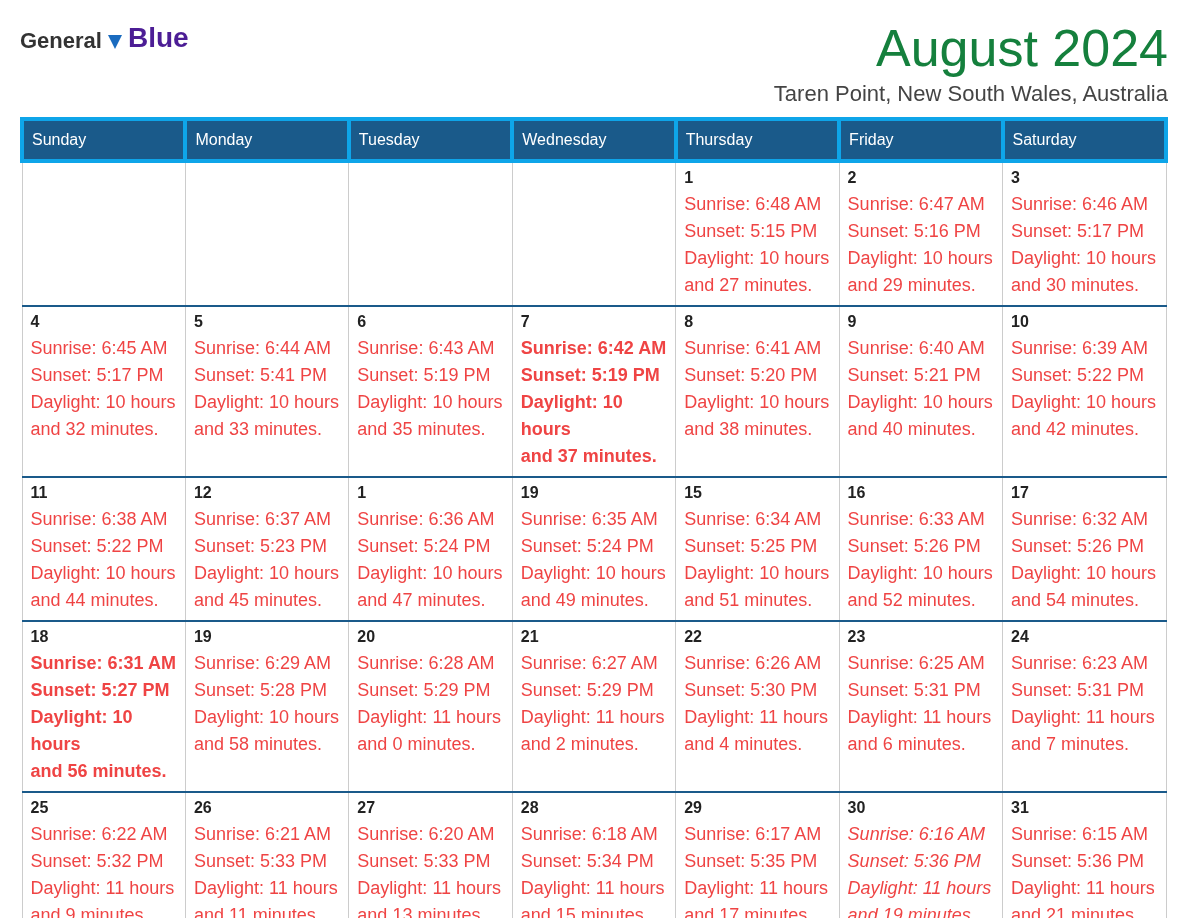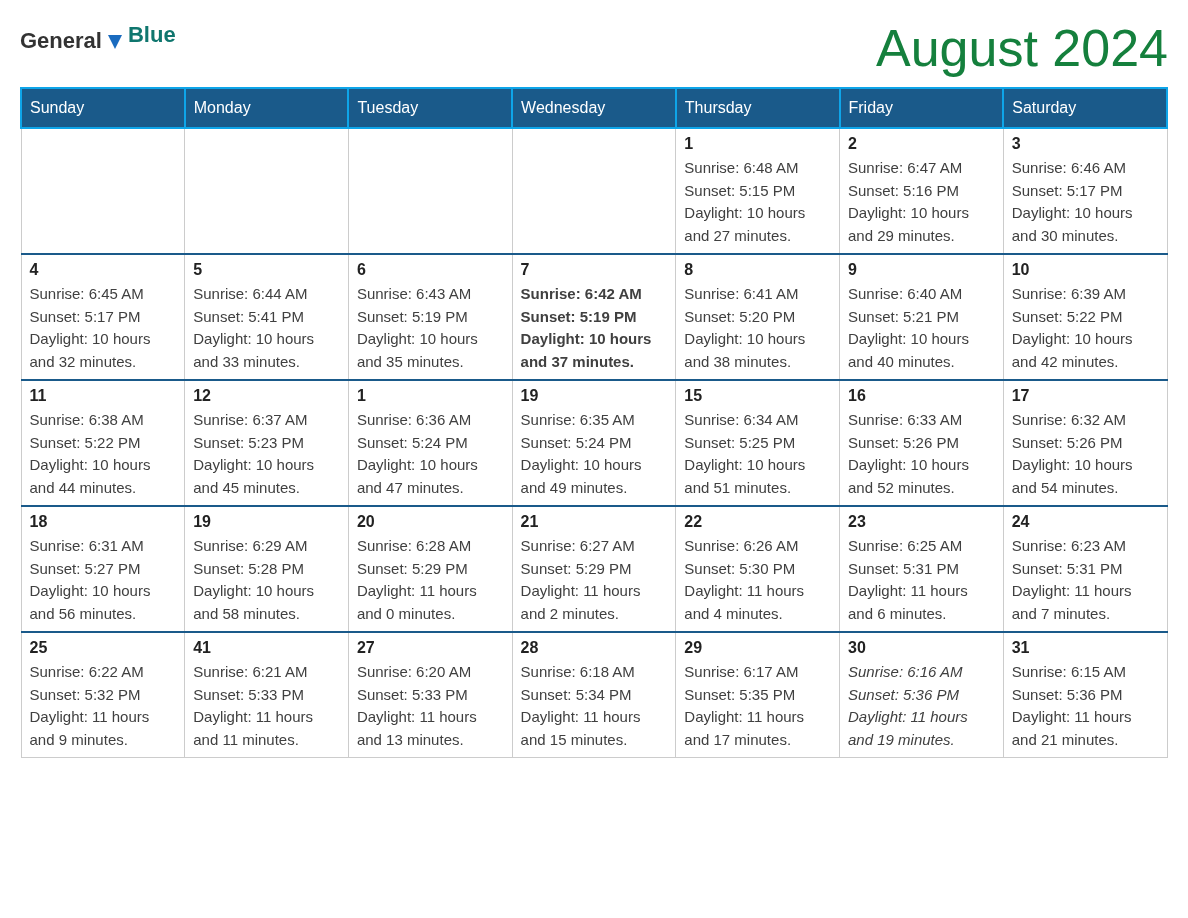--- a/index.html
+++ b/index.html
@@ -20,23 +20,23 @@
       display: flex;
       align-items: center;
       gap: 2px;
     }
     .logo-text-general {
       font-size: 22px;
       font-weight: bold;
       color: #333;
     }
     .logo-text-blue {
-      font-size: 22px;
+      font-size: 28px;
       font-weight: bold;
-      color: #0f766e;
+      color: #4c1d95;
     }
     .title-section {
       text-align: right;
     }
     .month-title {
       font-size: 52px;
       font-weight: normal;
       color: #15803d;
       line-height: 1.1;
     }
@@ -50,42 +50,42 @@
       border-collapse: collapse;
       margin-top: 8px;
     }
     .calendar-table th {
       background-color: #1a5a8a;
       color: white;
       padding: 10px 8px;
       text-align: left;
       font-size: 16px;
       font-weight: normal;
-      border: 2px solid #0ea5e9;
+      border: 4px solid #0ea5e9;
     }
     .calendar-table td {
       vertical-align: top;
       padding: 6px 8px;
       border: 1px solid #ccc;
       width: calc(100% / 7);
       height: 110px;
       font-size: 13px;
       color: #333;
       background: #fff;
     }
     .day-number {
       font-size: 16px;
       font-weight: bold;
       color: #222;
       margin-bottom: 4px;
     }
     .day-info {
-      font-size: 15px;
+      font-size: 18px;
       line-height: 1.5;
-      color: #404040;
+      color: #ef4444;
     }
     .empty-cell {
       background: #fff;
     }
     .week-row td {
       border-top: 2px solid #1a5a8a;
     }
   </style>
 </head>
 <body>
@@ -97,20 +97,21 @@
         <span class="logo-text-general">General</span>
         <svg width="22" height="22" viewBox="0 0 22 22" style="margin-left:2px; margin-top:2px;">
           <polygon points="4,4 18,4 11,18" fill="#1a6bbf"></polygon>
         </svg>
       </div>
       <span class="logo-text-blue" style="margin-top:-6px; margin-left:2px;">Blue</span>
     </div>
   </div>
   <div class="title-section">
     <div class="month-title">August 2024</div>
+    <div class="location-title">Taren Point, New South Wales, Australia</div>
   </div>
 </div>
 
 <table class="calendar-table">
   <thead>
     <tr>
     <th>Sunday</th>
         <th>Monday</th>
         <th>Tuesday</th>
         <th>Wednesday</th>
@@ -245,21 +246,21 @@
           <div class="day-number">17</div>
           <div class="day-info" style="white-space: pre-line;">Sunrise: 6:32 AM
 Sunset: 5:26 PM
 Daylight: 10 hours
 and 54 minutes.</div>
         </td>
       </tr>
       <tr class="week-row">
         <td>
           <div class="day-number">18</div>
-          <div class="day-info" style="white-space: pre-line;">Sunrise: 6:31 AM
+          <div class="day-info" style="white-space: pre-line; font-weight: bold;">Sunrise: 6:31 AM
 Sunset: 5:27 PM
 Daylight: 10 hours
 and 56 minutes.</div>
         </td>
         <td>
           <div class="day-number">19</div>
           <div class="day-info" style="white-space: pre-line;">Sunrise: 6:29 AM
 Sunset: 5:28 PM
 Daylight: 10 hours
 and 58 minutes.</div>
@@ -302,21 +303,21 @@
       </tr>
       <tr class="week-row">
         <td>
           <div class="day-number">25</div>
           <div class="day-info" style="white-space: pre-line;">Sunrise: 6:22 AM
 Sunset: 5:32 PM
 Daylight: 11 hours
 and 9 minutes.</div>
         </td>
         <td>
-          <div class="day-number">41</div>
+          <div class="day-number">26</div>
           <div class="day-info" style="white-space: pre-line;">Sunrise: 6:21 AM
 Sunset: 5:33 PM
 Daylight: 11 hours
 and 11 minutes.</div>
         </td>
         <td>
           <div class="day-number">27</div>
           <div class="day-info" style="white-space: pre-line;">Sunrise: 6:20 AM
 Sunset: 5:33 PM
 Daylight: 11 hours

